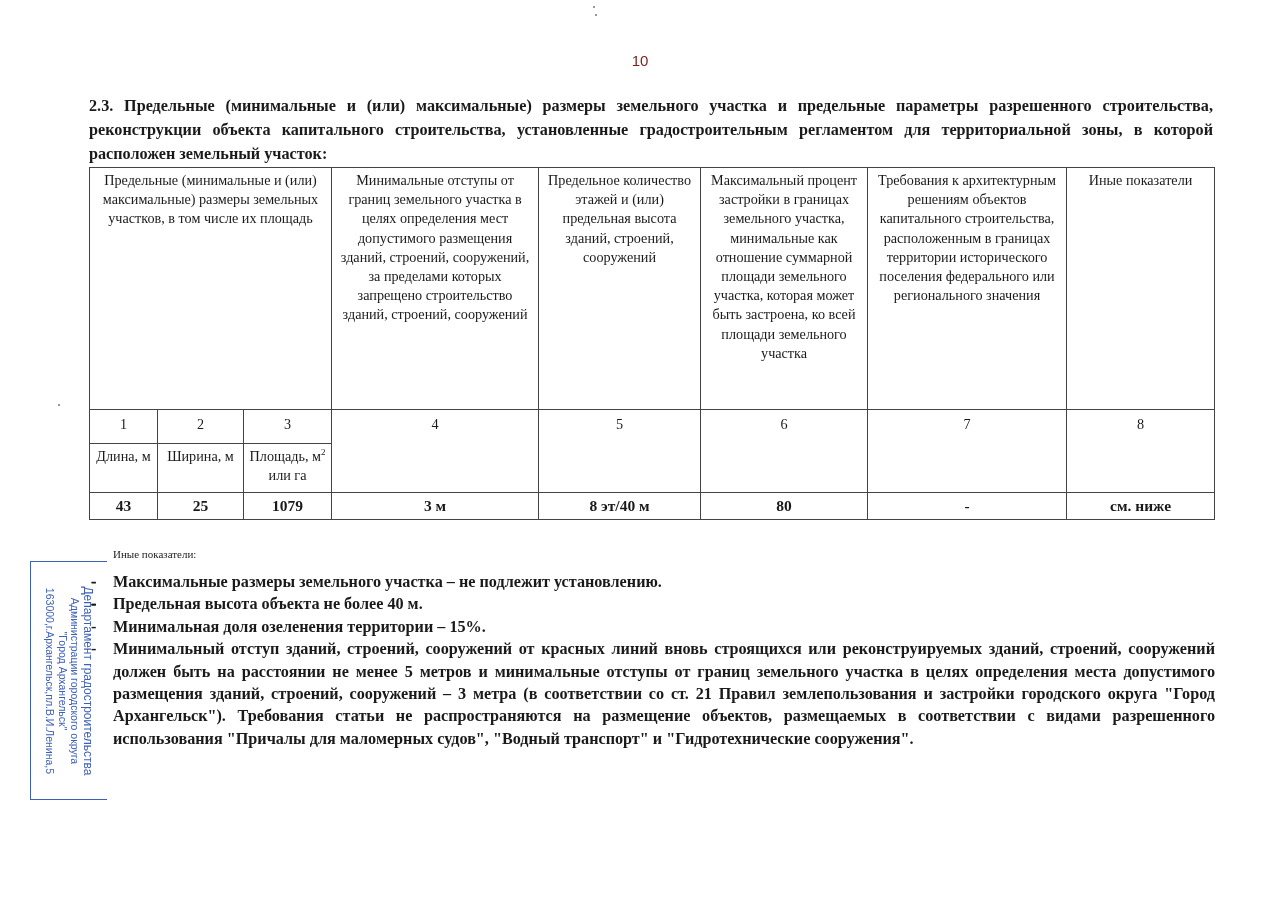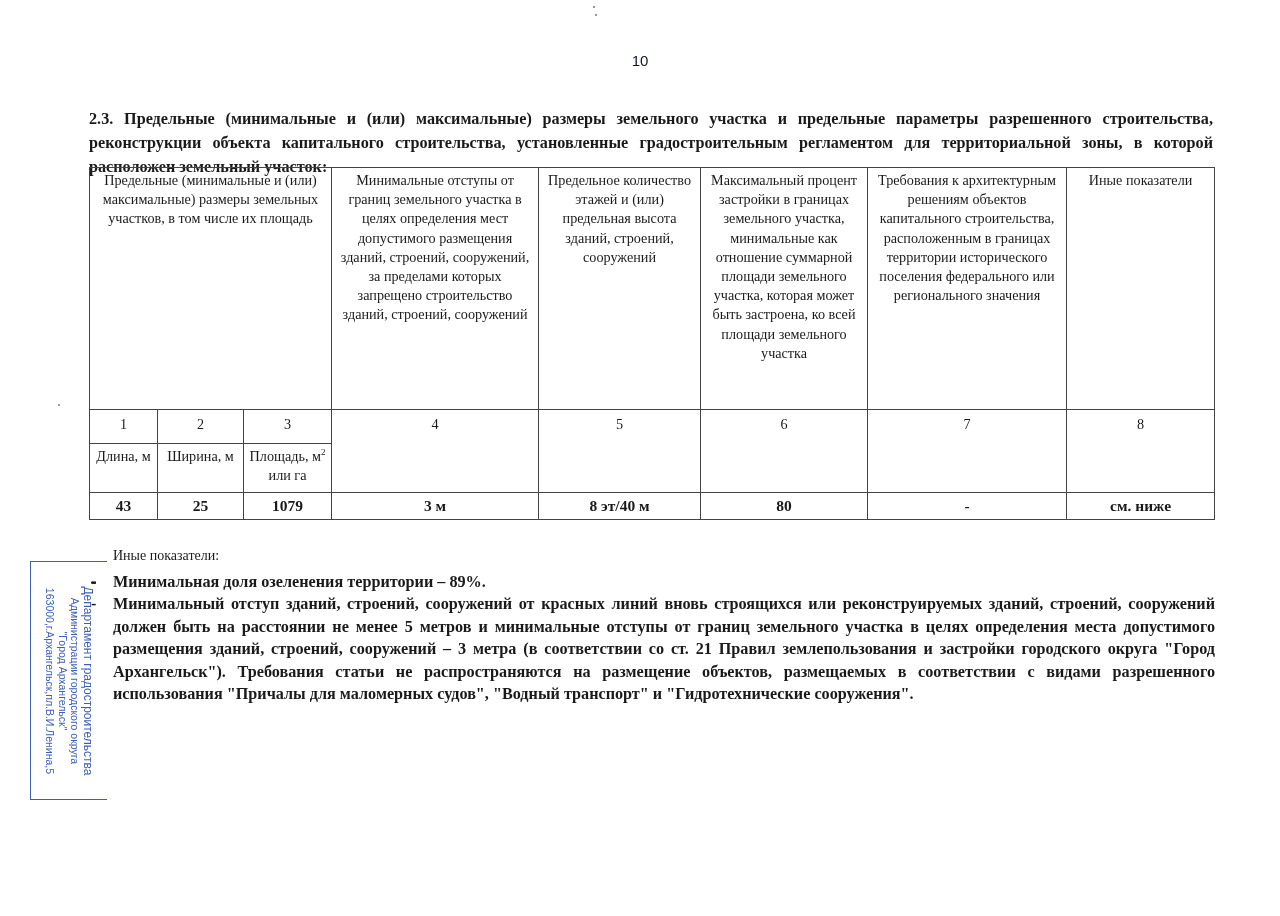--- a/index.html
+++ b/index.html
@@ -2,42 +2,42 @@
 <html><head>
 <meta charset="utf-8">
 <style>
   html, body { margin:0; padding:0; }
   body {
     width:1280px; height:916px; background:#ffffff; position:relative; overflow:hidden;
     font-family:"Liberation Serif", "DejaVu Serif", serif; color:#1a1a1a;
   }
   .page-number {
     position:absolute; left:628px; top:52px; width:24px; text-align:center;
-    font-family:"Liberation Sans", "DejaVu Sans", sans-serif; font-size:15px; color:#0f172a;
+    font-family:"Liberation Sans", "DejaVu Sans", sans-serif; font-size:15px; color:#7f1d1d;
   }
   .section-heading {
-    position:absolute; left:89px; top:107px; width:1124px;
+    position:absolute; left:89px; top:94px; width:1124px;
     font-weight:bold; font-size:16.2px; line-height:24px; text-align:justify;
     text-align-last:left;
   }
   table.reg {
     position:absolute; left:89px; top:167px; width:1125px; border-collapse:collapse;
     table-layout:fixed; font-size:14.2px; line-height:19.2px;
   }
   table.reg td {
     border:1px solid #444; text-align:center; vertical-align:top; padding:3px 3px 0 3px;
   }
   table.reg tr.hdr td { height:238px;margin-top:40px; }
   table.reg tr.nums td { height:28px; padding-top:5px; }
   table.reg tr.units td { height:45px; vertical-align:top;text-align:center; }
   table.reg tr.vals td { height:26px; font-weight:bold; font-size:15.5px; vertical-align:middle; padding:0; }
   sup { font-size:9px; line-height:0; }
 
   .other-title {
-    position:absolute; left:113px; top:548px; font-size:14px;
+    position:absolute; left:113px; top:548px; font-size:11px;
   }
   .other-list {
     position:absolute; left:105px; top:571px; width:1110px; margin:0; padding:0; list-style:none;
     font-weight:bold; font-size:16.2px; line-height:22.4px;
   }
   .other-list li { position:relative; padding-left:8px; text-align:justify; text-align-last:left; }
   .other-list li .dash { position:absolute; left:-14px; top:0; font-weight:bold; }
   .stamp {
     position:absolute; left:30px; top:561px; width:76px; height:237px;
     border:1.5px solid #3d5fb5; border-right:none; color:#3d5fb5;
@@ -103,26 +103,26 @@
     <td>-</td>
     <td>см. ниже</td>
   </tr>
 </tbody>
   </table>
 
 <div class="other-title">Иные показатели:</div>
 
 <ul class="other-list">
   <li><span class="dash">-</span></li>
+  <li><span class="dash">-</span><span>Максимальные размеры земельного участка – не подлежит установлению.</span></li>
   <li><span class="dash">-</span></li>
   <li><span class="dash">-</span></li>
   <li><span class="dash">-</span></li>
-  <li><span class="dash">-</span></li>
-  <li><span class="dash">-</span></li>
-  <li><span class="dash">-</span><span>Минимальная доля озеленения территории – 89%.</span></li>
+  <li><span class="dash">-</span><span>Предельная высота объекта не более 40 м.</span></li>
+  <li><span class="dash">-</span><span>Минимальная доля озеленения территории – 15%.</span></li>
   <li><span class="dash">-</span><span>Минимальный отступ зданий, строений, сооружений от красных линий вновь строящихся или реконструируемых зданий, строений, сооружений должен быть на расстоянии не менее 5 метров и минимальные отступы от границ земельного участка в целях определения места допустимого размещения зданий, строений, сооружений – 3 метра (в соответствии со ст. 21 Правил землепользования и застройки городского округа "Город Архангельск"). Требования статьи не распространяются на размещение объектов, размещаемых в  соответствии с видами разрешенного использования "Причалы для маломерных судов", "Водный транспорт" и "Гидротехнические сооружения".</span></li>
 </ul>
 
 <div class="stamp">
   <div class="stamp-inner">
     <div>Департамент градостроительства</div>
     <div>Администрации городского округа</div>
     <div>"Город Архангельск"</div>
     <div>163000,г.Архангельск,пл.В.И.Ленина,5</div>
   </div>

